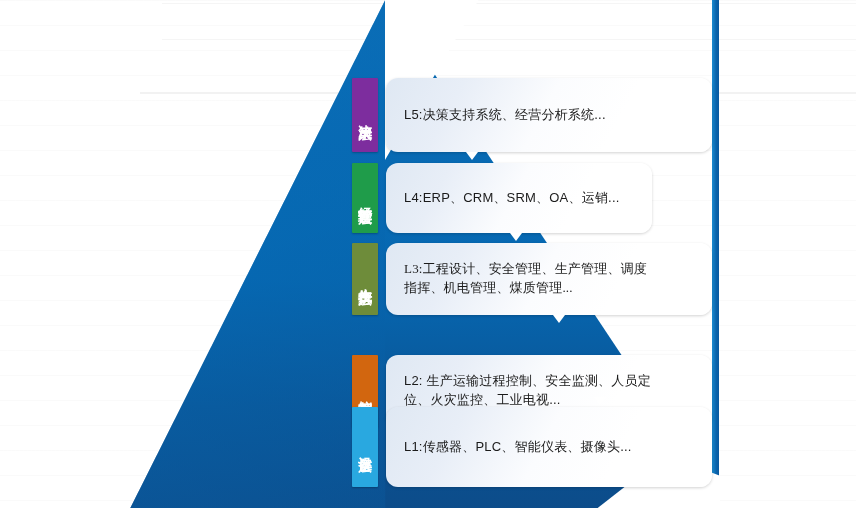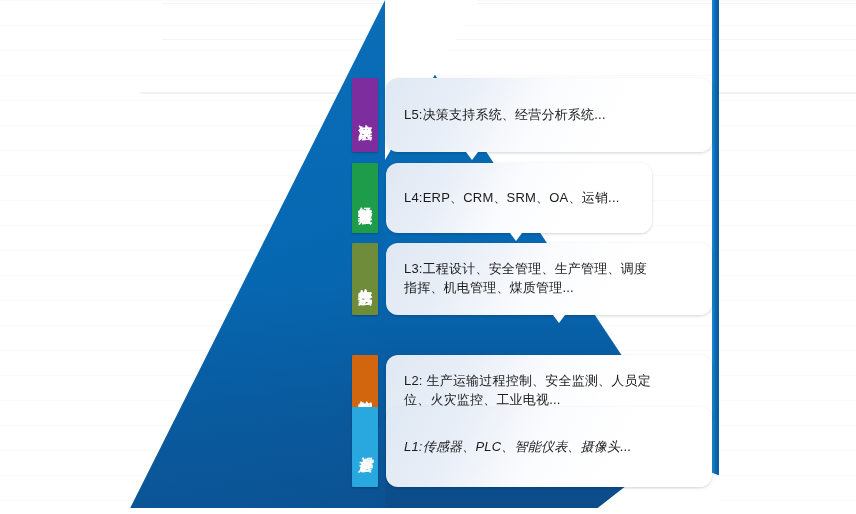--- a/index.html
+++ b/index.html
@@ -186,39 +186,39 @@
     <div class="gap-arrow" style="left:466px; top:152px;"></div>
 
     <div class="row" style="top:163px; height:70px; width:300px;">
       <div class="row-tag" style="background:#1f9c4a;">经营管理层</div>
       <div class="row-card">
         <div class="row-card-text">L4:ERP、CRM、SRM、OA、运销...</div>
       </div>
     </div>
     <div class="gap-arrow" style="left:510px; top:233px;"></div>
 
-    <div class="row" style="top:243px; height:72px; width:360px;">
+    <div class="row" style="top:243px; height:72px; width:360px;font-family:Liberation Serif, serif;">
       <div class="row-tag" style="background:#6e8c3a;">生产执行层</div>
       <div class="row-card">
         <div class="row-card-text">L3:工程设计、安全管理、生产管理、调度
 指挥、机电管理、煤质管理...</div>
       </div>
     </div>
     <div class="gap-arrow" style="left:553px; top:315px;"></div>
 
     <div class="row" style="top:325px; height:72px; width:360px;margin-top:30px;">
       <div class="row-tag" style="background:#d2660f;">控制层</div>
       <div class="row-card">
         <div class="row-card-text">L2: 生产运输过程控制、安全监测、人员定
 位、火灾监控、工业电视...</div>
       </div>
     </div>
     <div class="gap-arrow" style="left:594px; top:397px;"></div>
 
-    <div class="row" style="top:407px; height:80px; width:360px;font-style:italic;">
+    <div class="row" style="top:407px; height:80px; width:360px;">
       <div class="row-tag" style="background:#29a8e0;">设备层</div>
       <div class="row-card">
         <div class="row-card-text">L1:传感器、PLC、智能仪表、摄像头...</div>
       </div>
     </div>
 
   </div>
 </div>
 
 </body></html>

